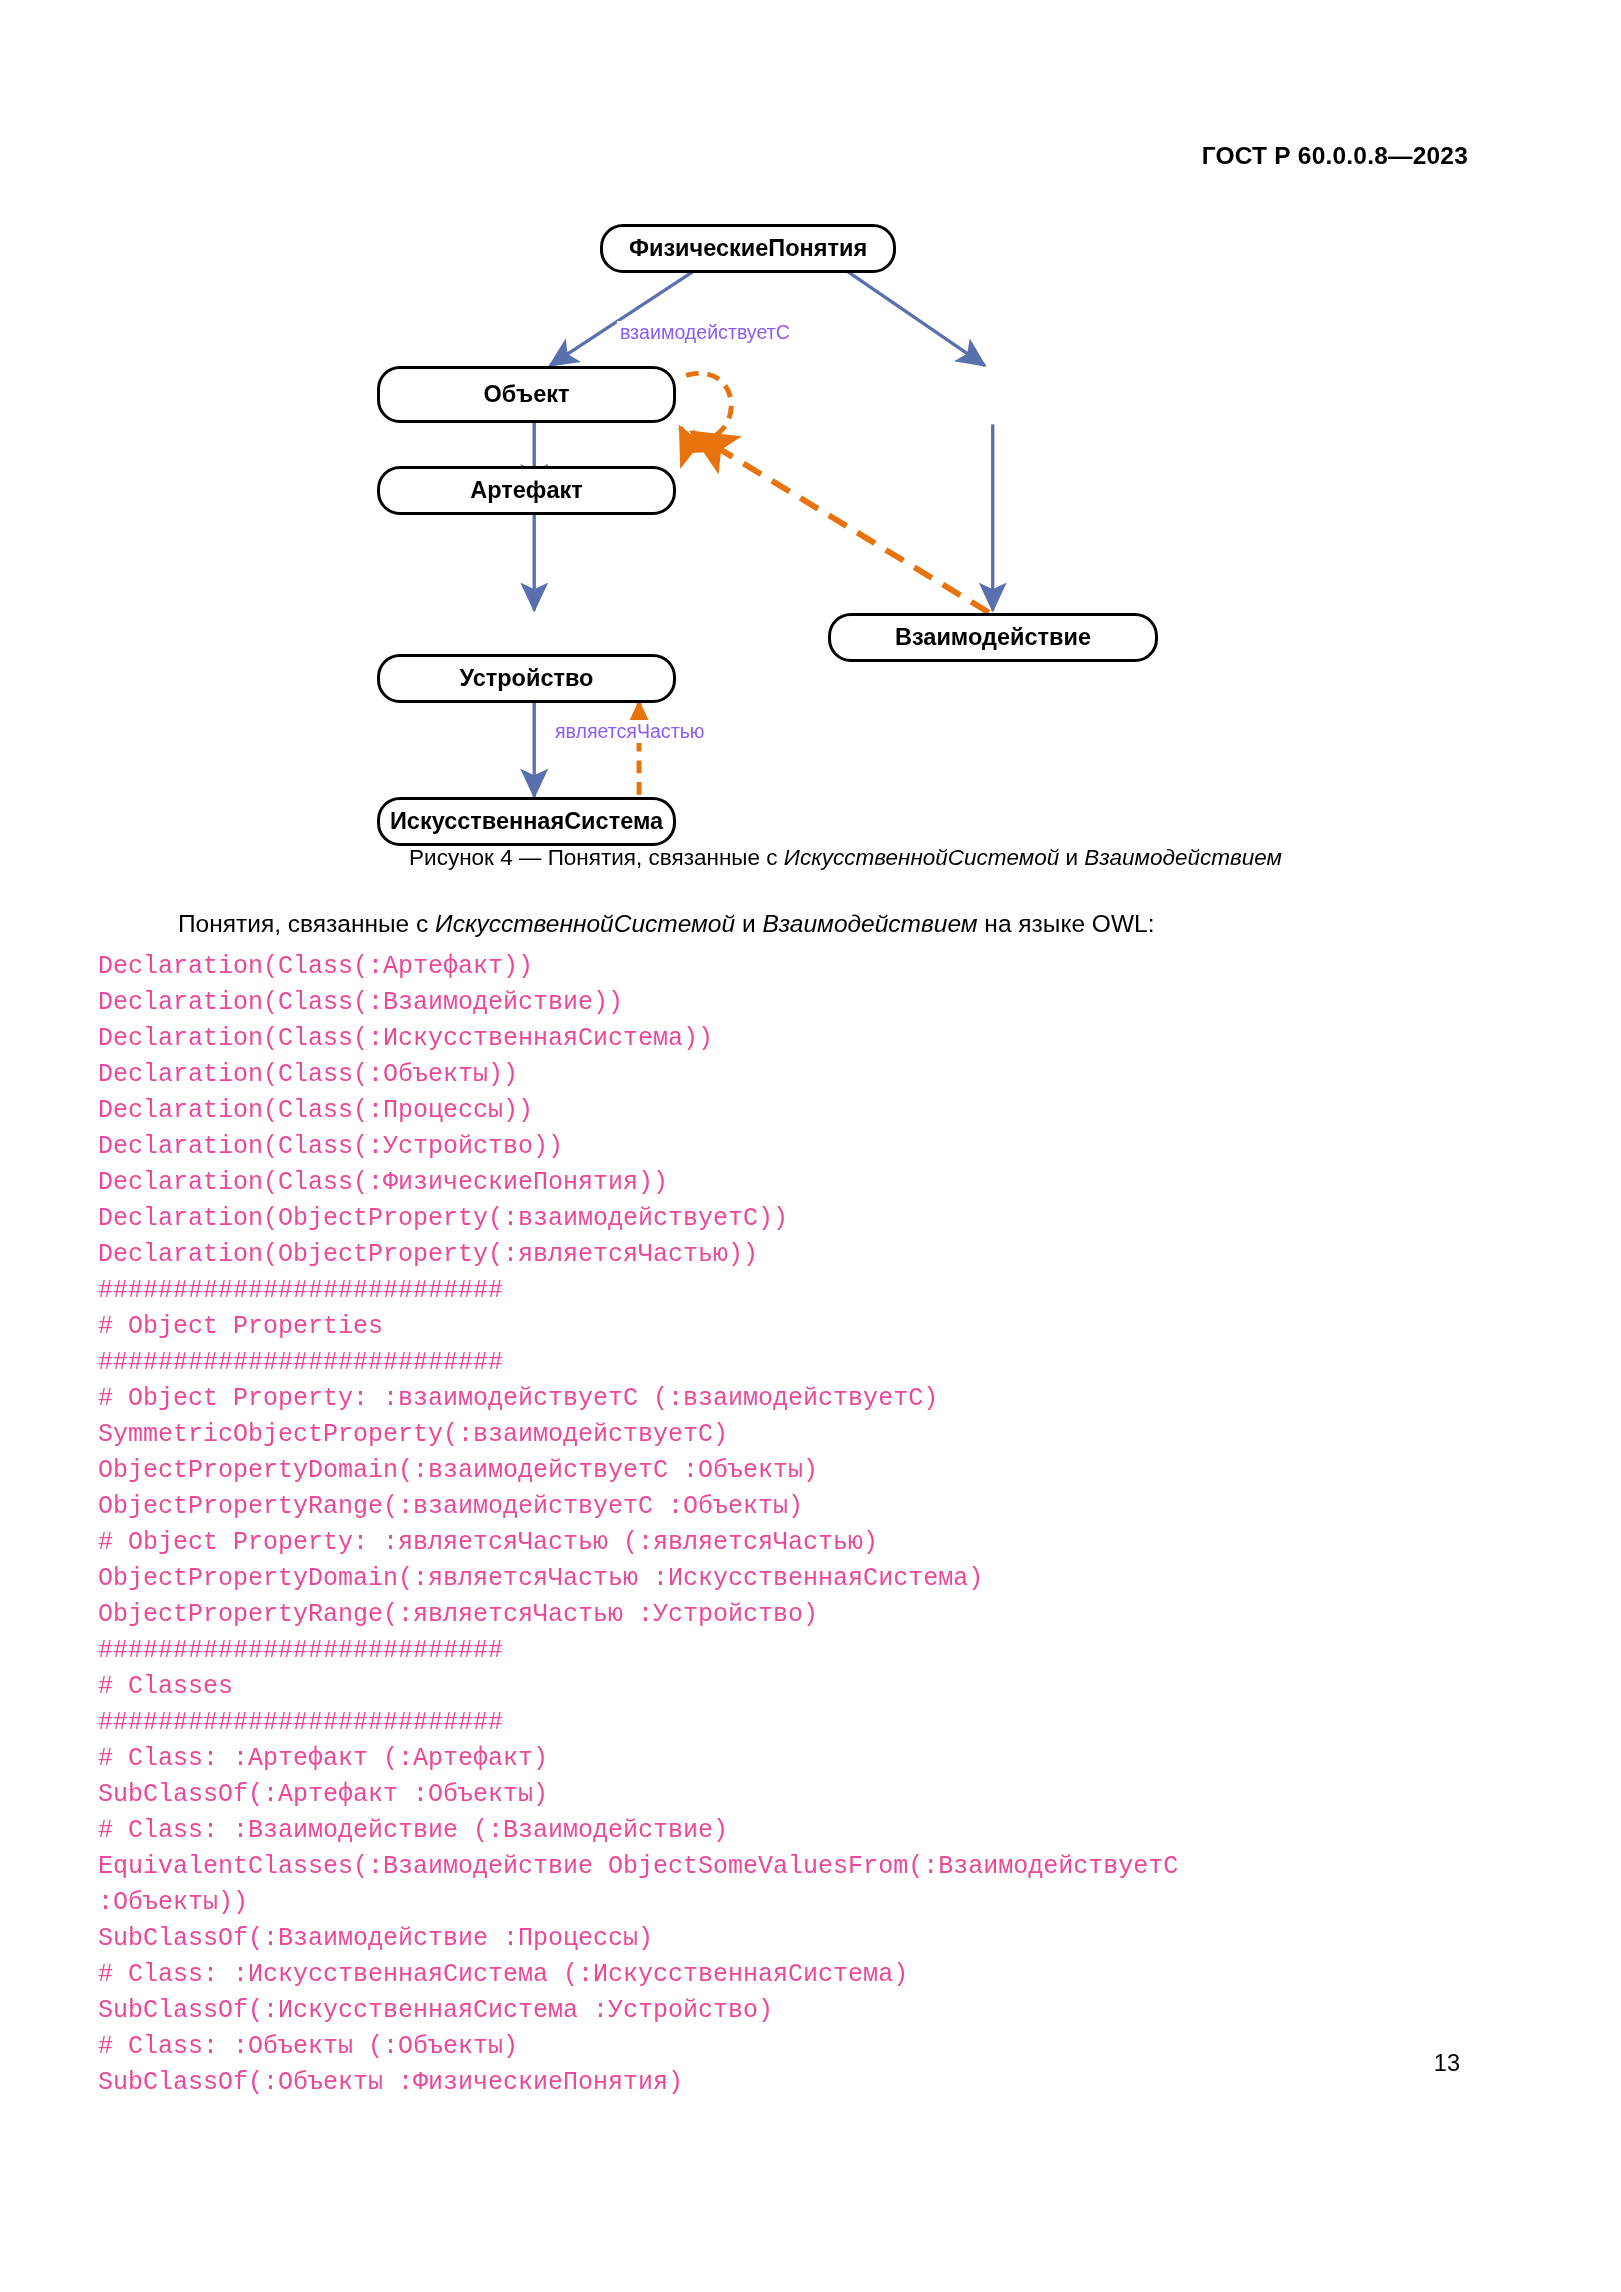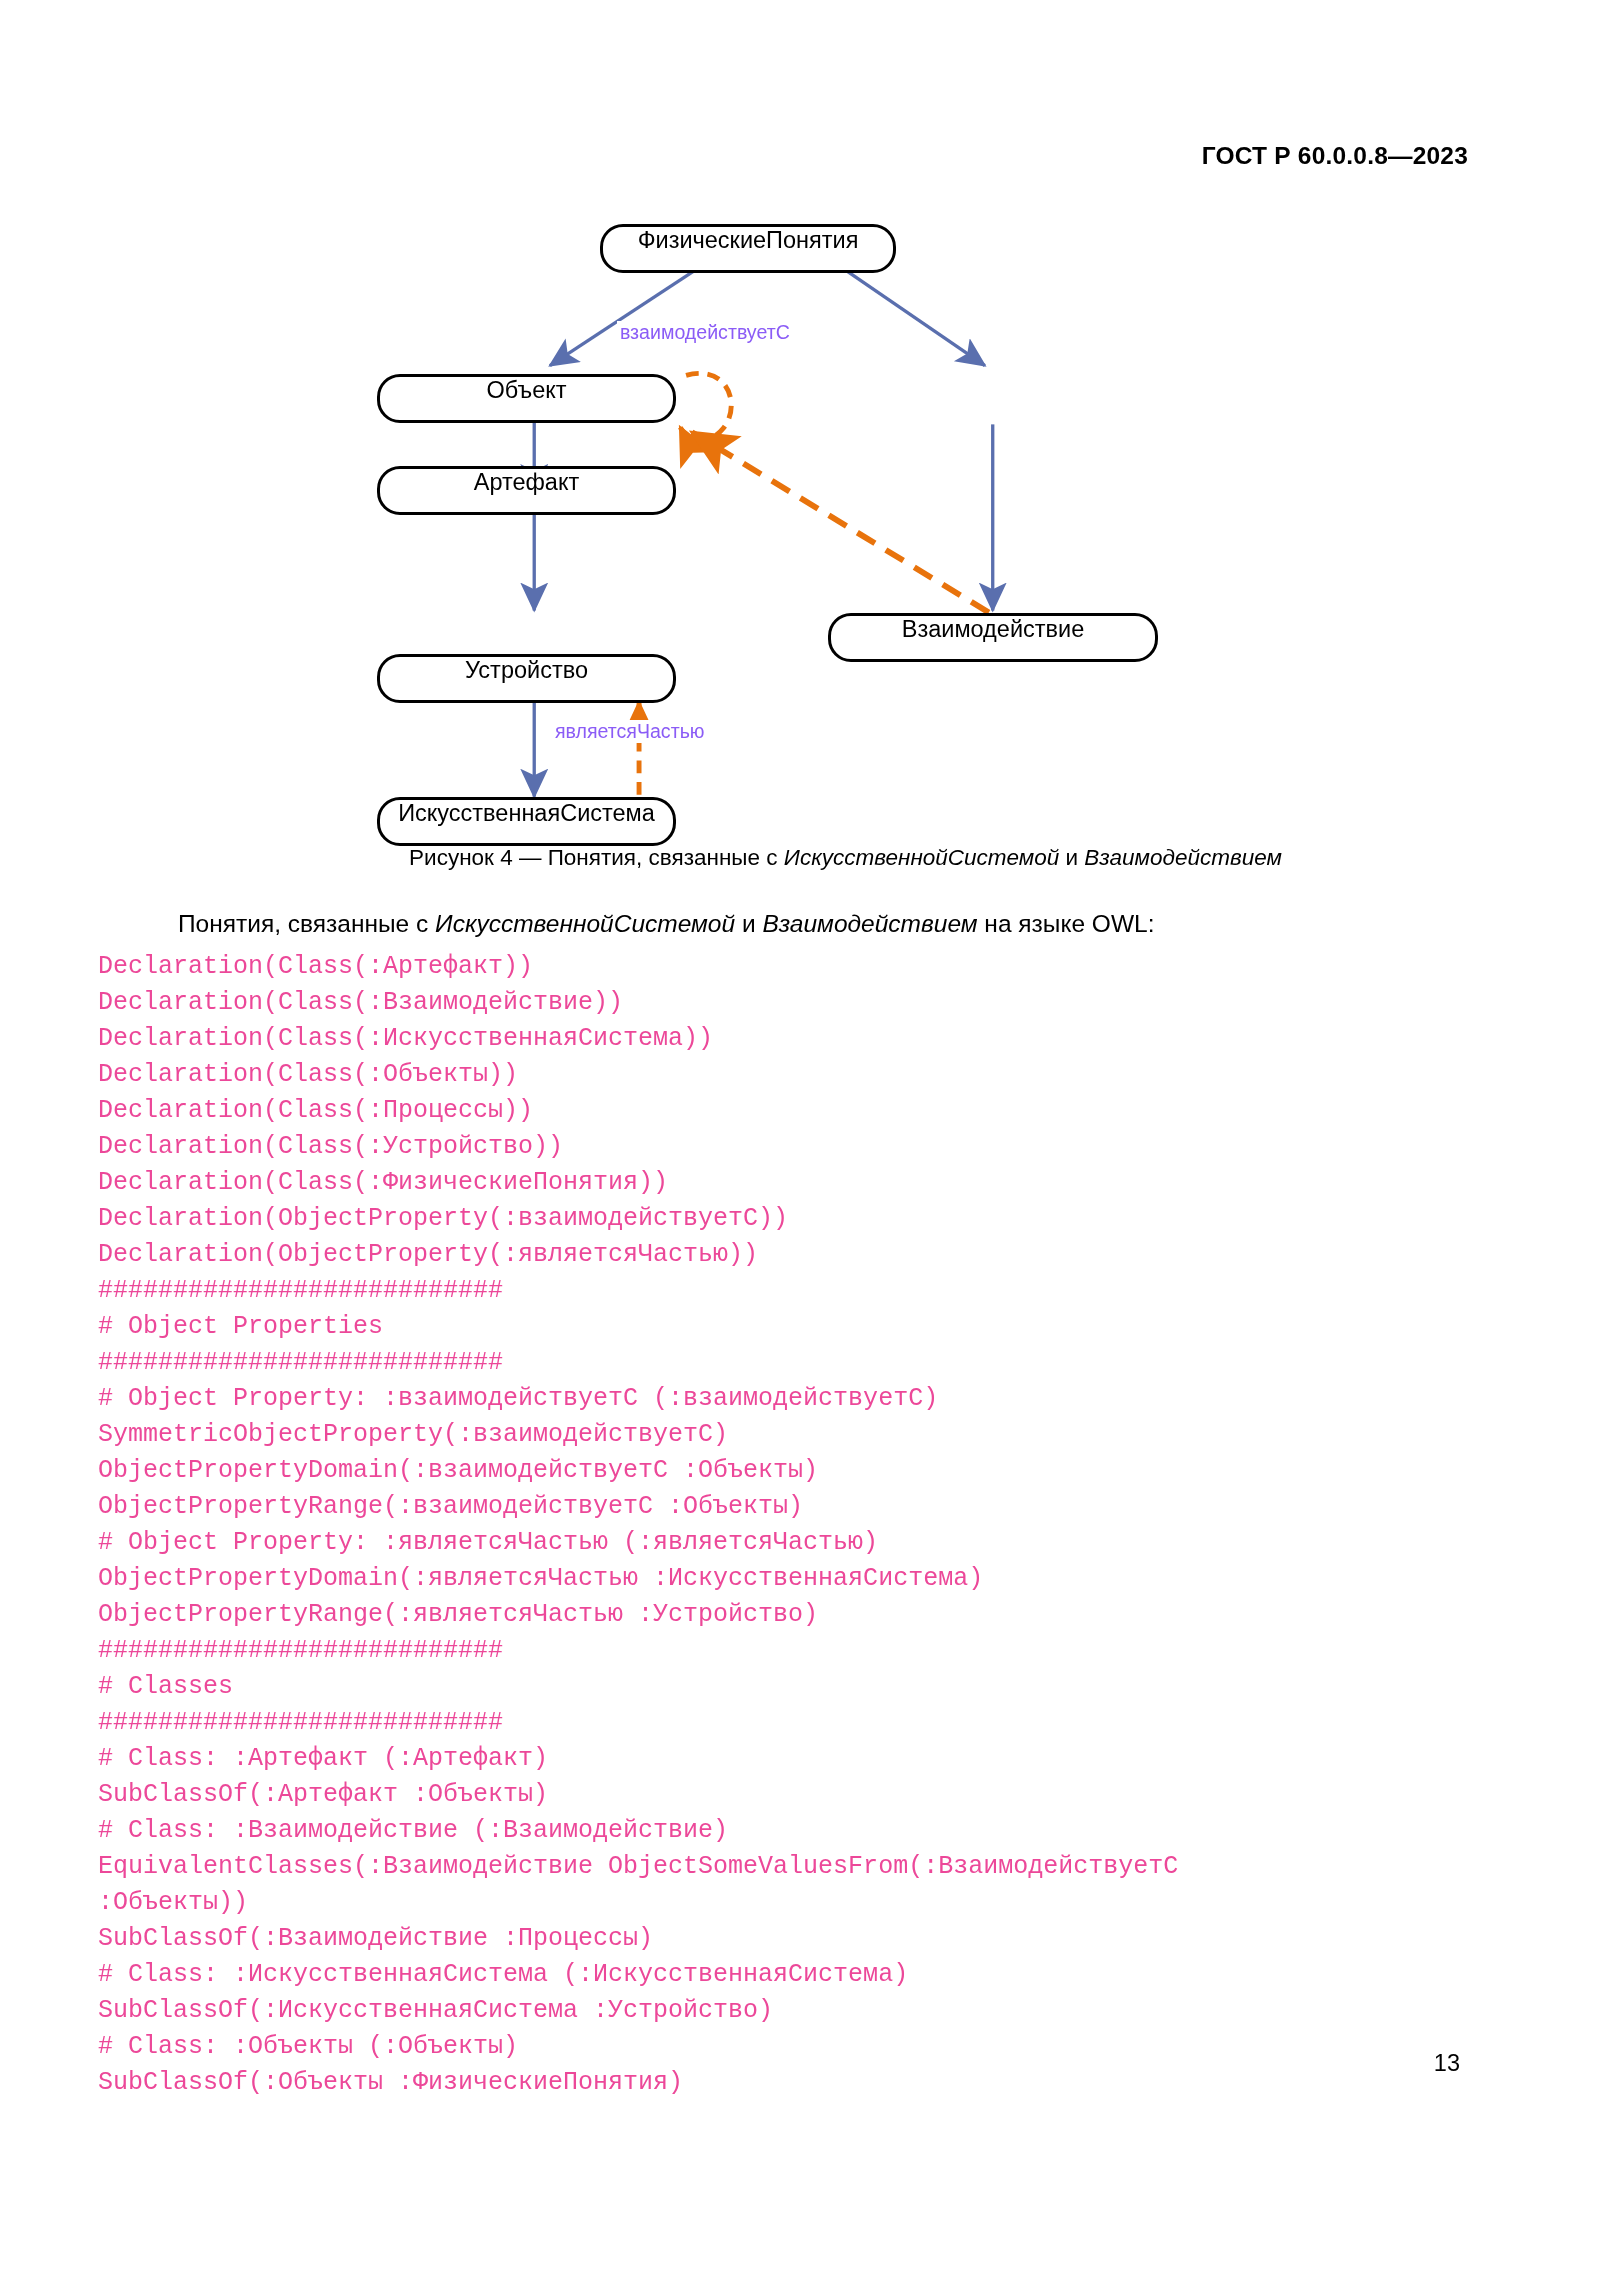--- a/index.html
+++ b/index.html
@@ -45,27 +45,28 @@
     left: 0;
     top: 0;
   }
   .node {
     position: absolute;
     box-sizing: border-box;
     border: 3.9px solid #000000;
     border-radius: 23px;
     background: #ffffff;
     display: flex;
-    align-items: flex-start;
+    align-items: center;
     justify-content: center;
     font-size: 23.5px;
     font-family: "Liberation Sans", sans-serif;
     color: #000000;
     z-index: 3;
     white-space: nowrap;
+    font-weight: bold;
   }
   .edge-label {
     position: absolute;
     font-size: 19.6px;
     font-family: "Liberation Sans", sans-serif;
     color: #8b5cf6;
     background: #ffffff;
     padding: 0 2.9px;
     white-space: nowrap;
     z-index: 4;
@@ -153,21 +154,21 @@
 
       <path d="M1009,420 L706,236" stroke="#e8730c" stroke-width="6" fill="none" stroke-dasharray="21,13" marker-end="url(#arrOrange)"></path>
 
       <path d="M652,606 L652,512" stroke="#e8730c" stroke-width="5" fill="none" stroke-dasharray="13,9" marker-end="url(#arrOrange)"></path>
     </svg>
 
     <div class="node" style="left:600px; top:22.5px; width:296px; height:49px;">
       <span>ФизическиеПонятия</span>
     </div>
 
-    <div class="node" style="left:377px; top:165px; width:299px; height:49px;margin-top:8px;">
+    <div class="node" style="left:377px; top:165px; width:299px; height:57px;">
       <span>Объект</span>
     </div>
 
 
     <div class="node" style="left:377px; top:265px; width:299px; height:49px;">
       <span>Артефакт</span>
     </div>
 
     <div class="node" style="left:377px; top:453px; width:299px; height:49px;">
       <span>Устройство</span>

